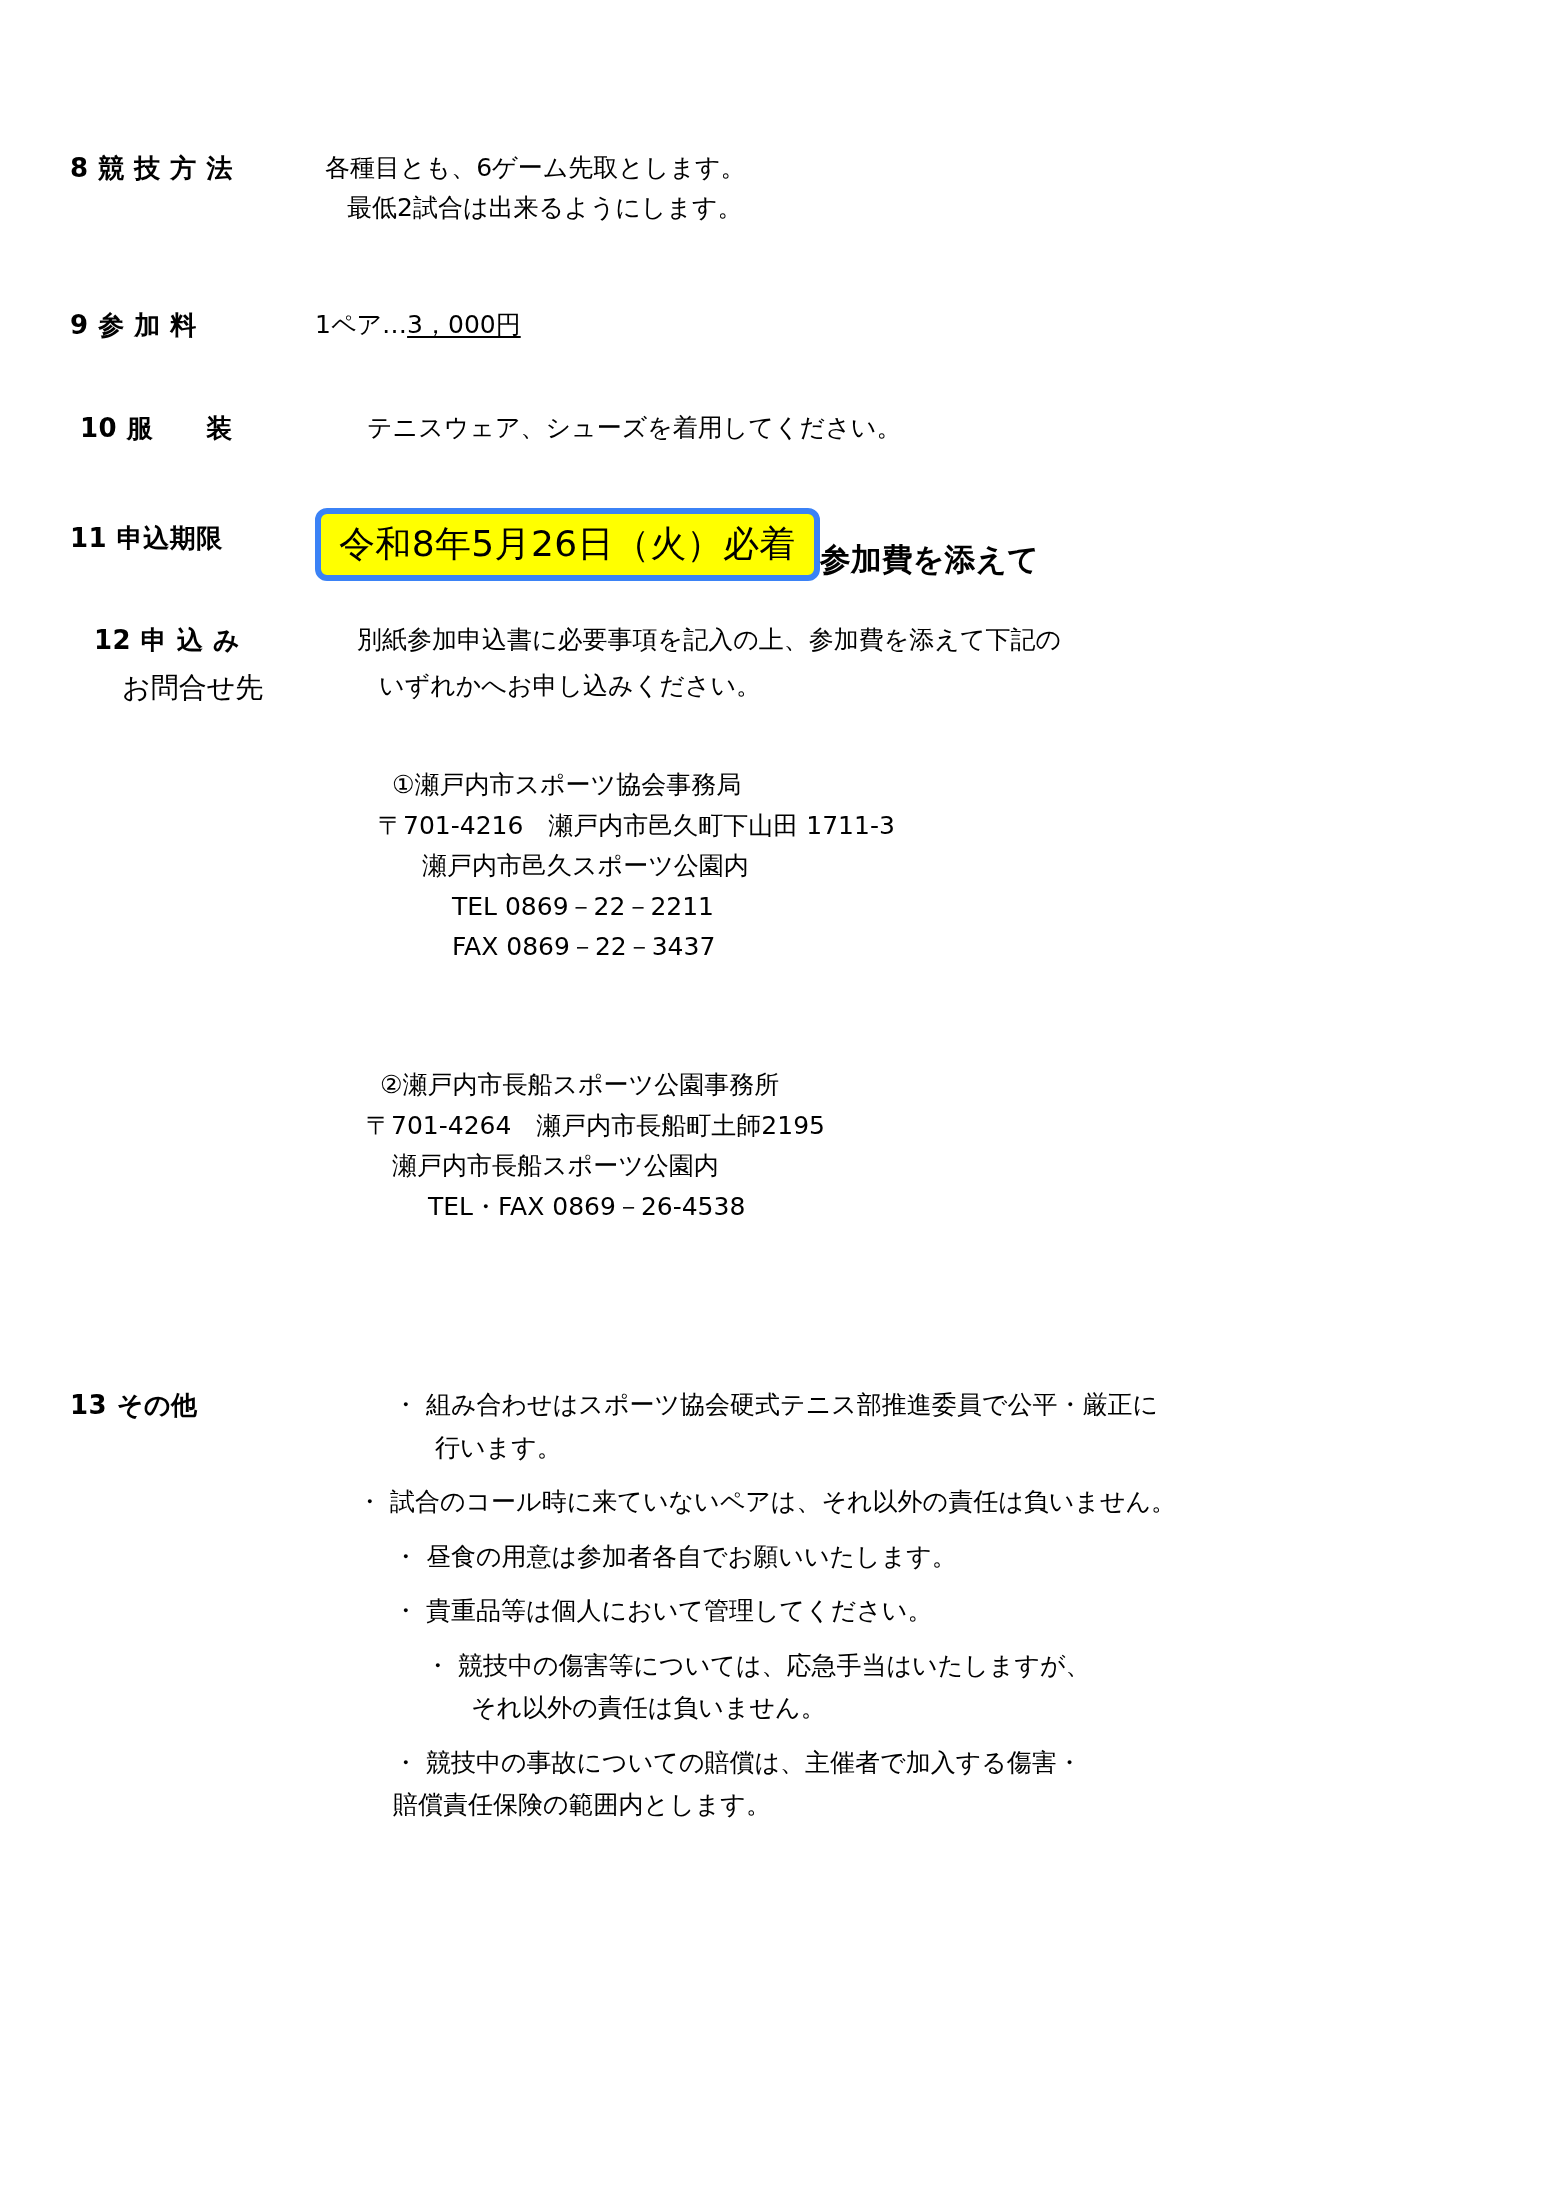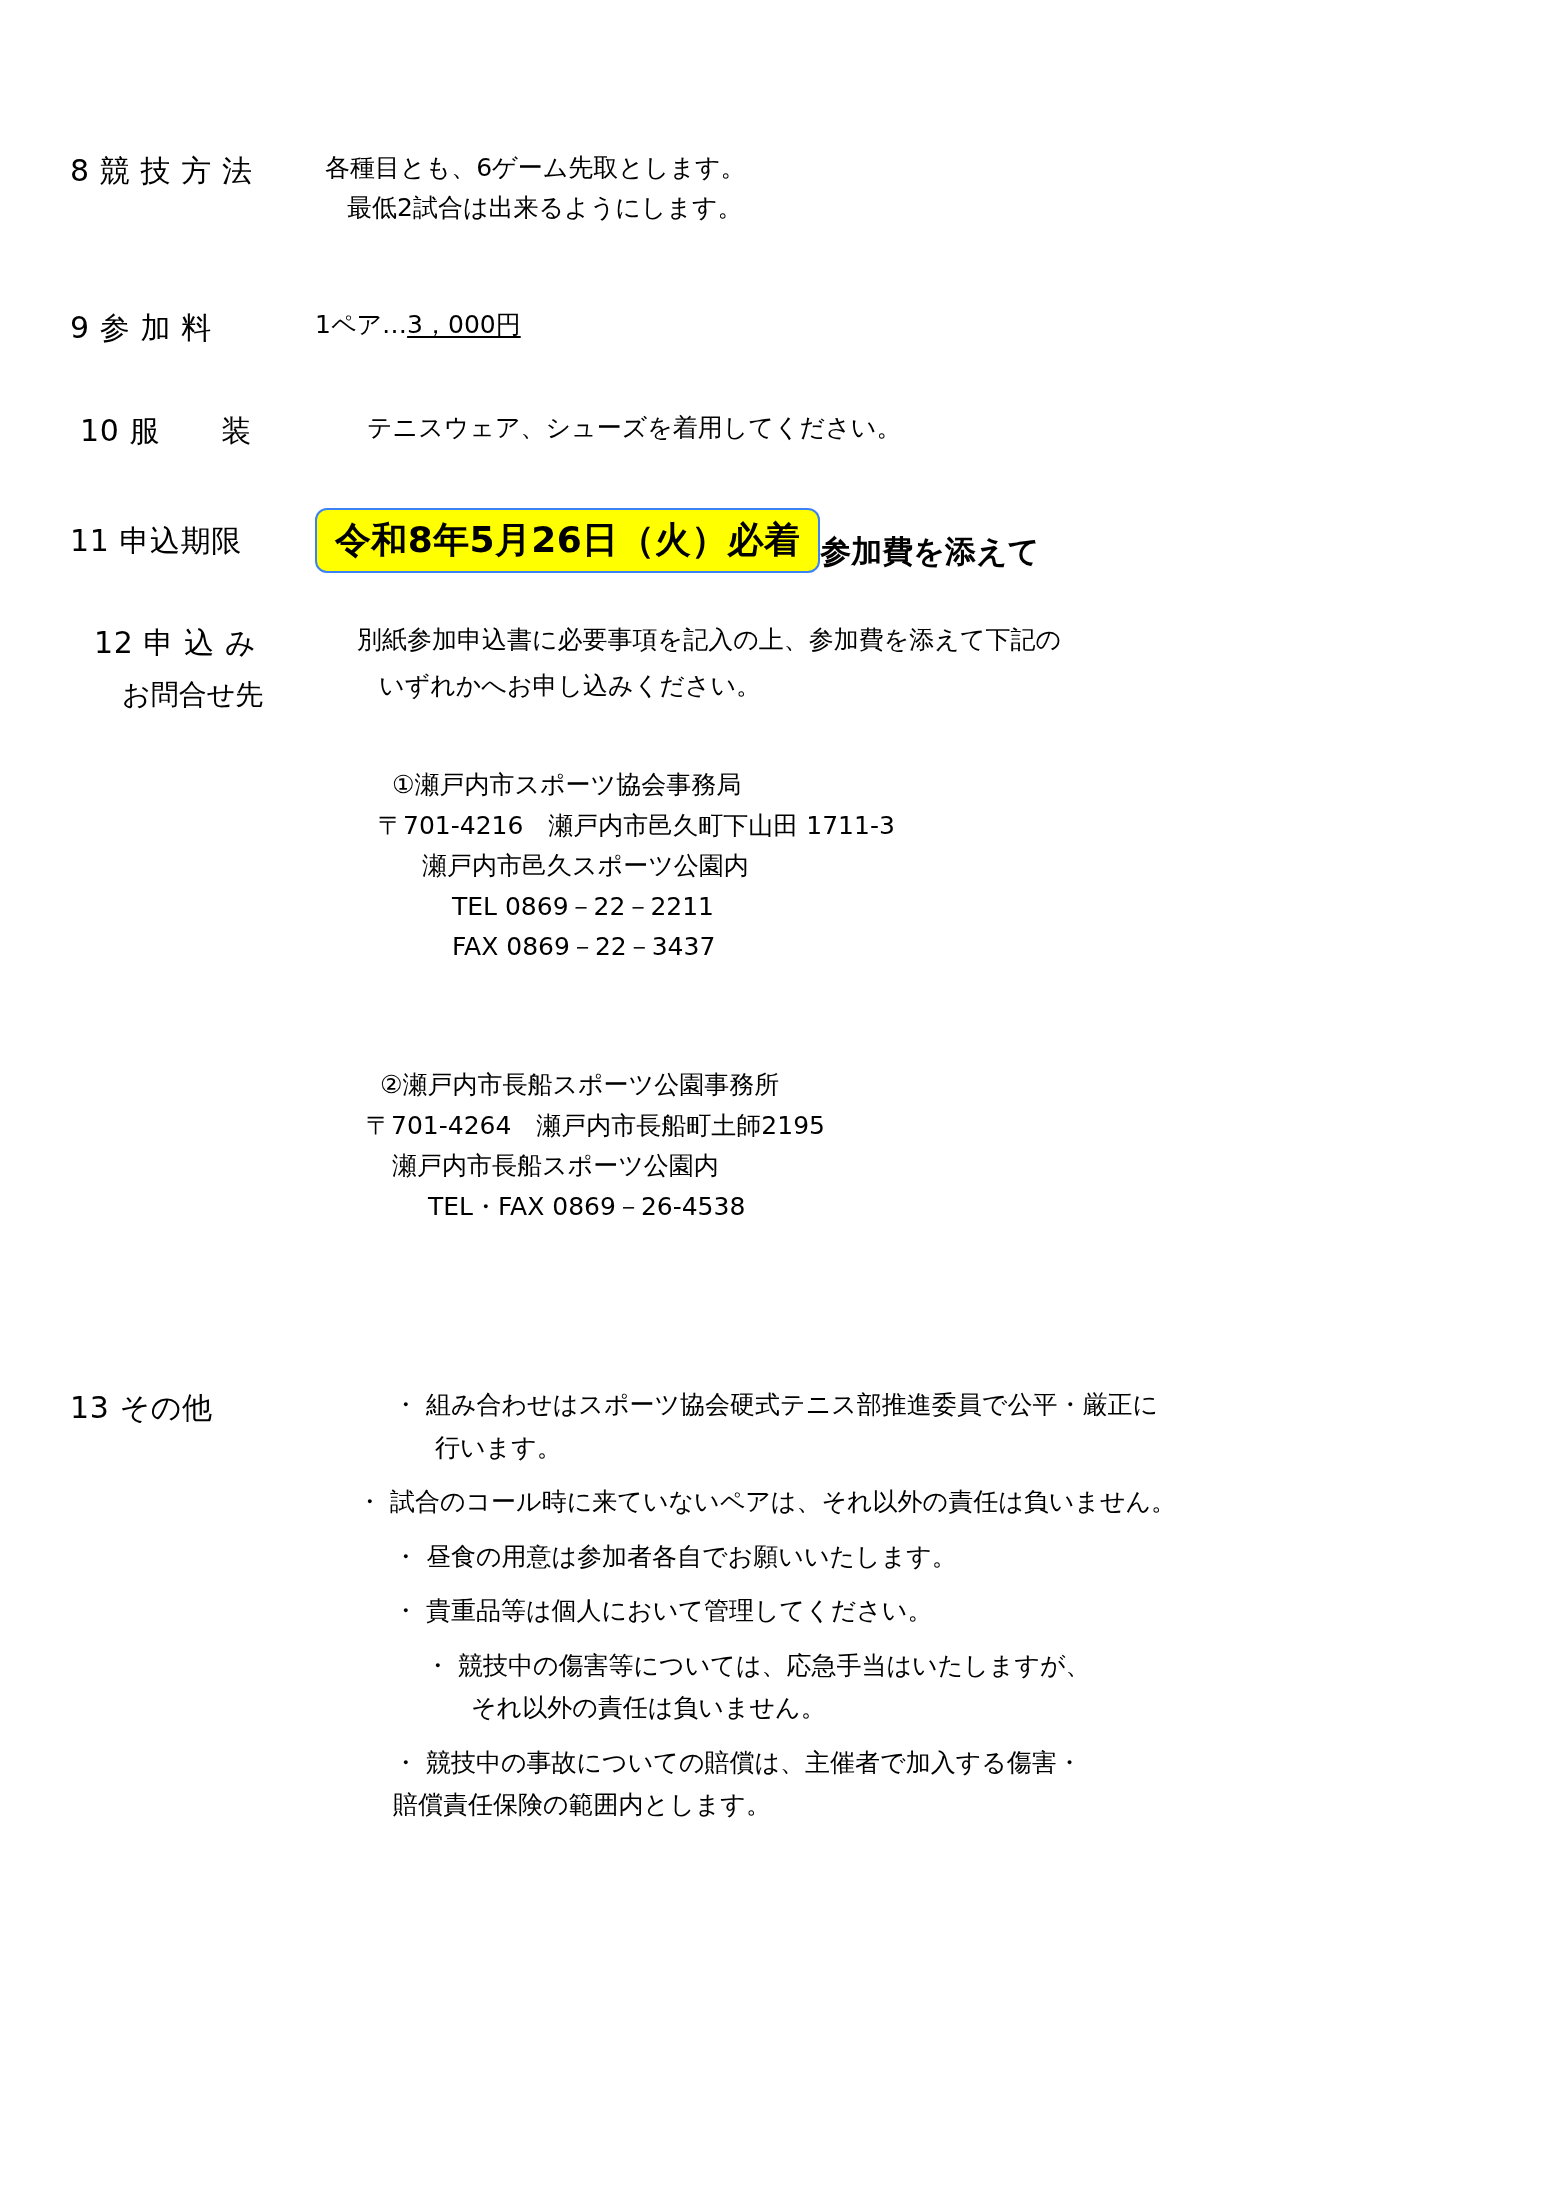--- a/index.html
+++ b/index.html
@@ -22,24 +22,25 @@
     padding: 0;
   }
 
   
   .row {
     position: absolute;
     display: flex;
     align-items: flex-start;
   }
   .label {
-    font-size: 30px;
+    font-size: 26px;
     letter-spacing: 0.02em;
     white-space: nowrap;
     line-height: 1.55;
+    font-weight: bold;
   }
   .label-sub {
     font-size: 28px;
     white-space: nowrap;
     line-height: 1.55;
   }
   .body-text {
     font-size: 25px;
     line-height: 1.6;
     white-space: nowrap;
@@ -63,25 +64,25 @@
 
   
   #item10 { left: 80px; top: 408px; }
   #item10 .label { width: 287px; }
 
   
   #item11 { left: 70px; top: 508px; }
   #item11 .label { width: 245px; padding-top: 10px; }
   .deadline-box {
     background: #ffff00;
-    border: 2px solid #3b82f6;
+    border: 6px solid #3b82f6;
     border-radius: 12px;
     padding: 8px 18px 10px 18px;
     font-size: 36px;
-    font-weight: bold;
+    font-weight: normal;
     letter-spacing: 0.01em;
     line-height: 1.2;
     white-space: nowrap;
     display: inline-block;
   }
   .deadline-note {
     display: inline-block;
     font-size: 31px;
     font-weight: bold;
     padding-top: 20px;

